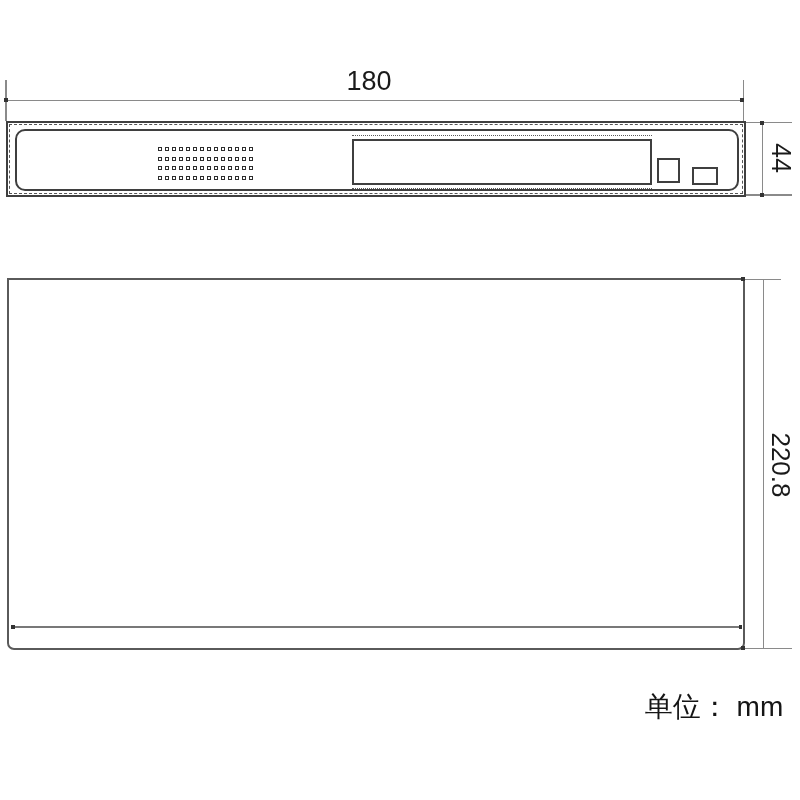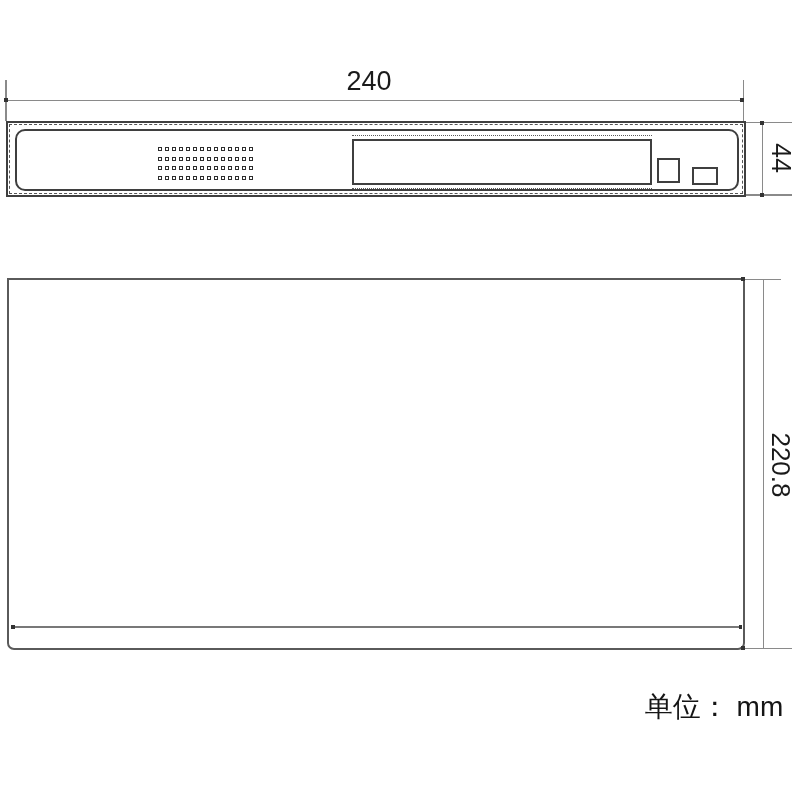--- a/index.html
+++ b/index.html
@@ -64,21 +64,21 @@
 </head>
 <body>
 
 <div class="canvas">
 
   <div class="dline w-ext-l"></div>
   <div class="dline w-ext-r"></div>
   <div class="dline w-line"></div>
   <div class="ddot w-dot-l"></div>
   <div class="ddot w-dot-r"></div>
-  <div class="dim-text dim-w-text">240</div>
+  <div class="dim-text dim-w-text">180</div>
 
   <div class="front-frame">
     <div class="front-hidden-dashed"></div>
   </div>
   <div class="front-bezel"></div>
   <div class="grille" style="grid-template-columns: repeat(14, 4px);">
       <div class="dot"></div>
       <div class="dot"></div>
       <div class="dot"></div>
       <div class="dot"></div>

